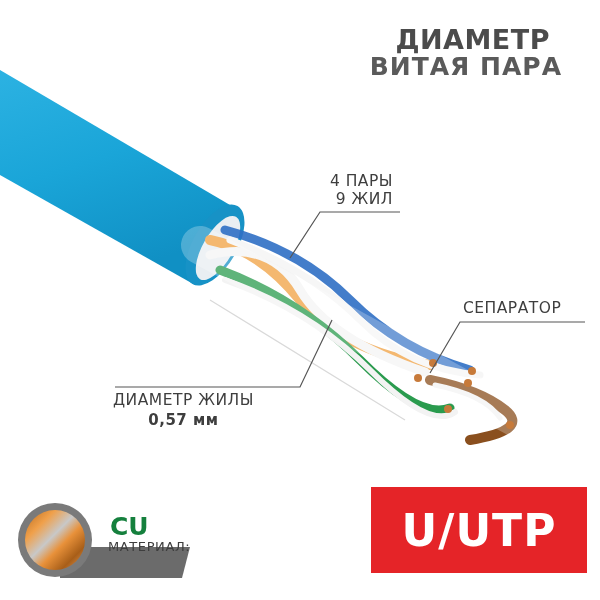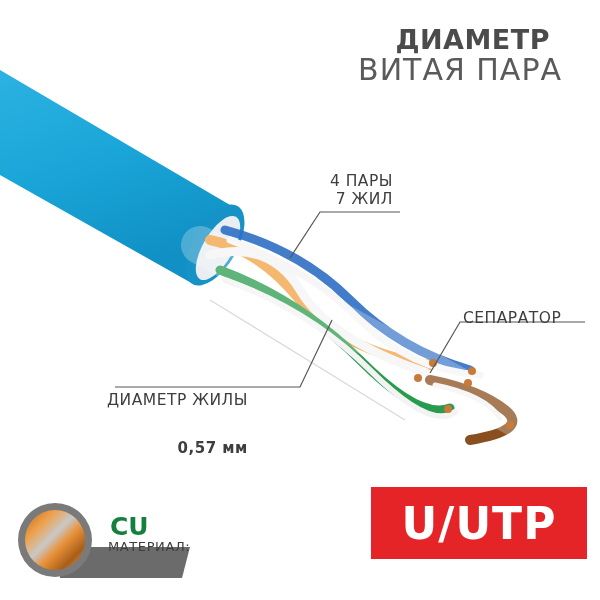--- a/index.html
+++ b/index.html
@@ -1,27 +1,27 @@
 <!DOCTYPE html>
 <html><head>
   <meta charset="utf-8">
   <style>
     html, body { margin:0; padding:0; }
     body { width:600px; height:600px; background:#ffffff; position:relative; overflow:hidden;
            font-family:"DejaVu Sans", "Liberation Sans", sans-serif; color:#4a4a4a; }
     .abs { position:absolute; }
     #title1 { right:50px; top:24px; font-size:27px; font-weight:bold; color:#4b4b4b; letter-spacing:0.5px; }
-    #title2 { right:38px; top:52px; font-size:30px; font-weight:normal; color:#5a5a5a; letter-spacing:1px;text-align:right; }
+    #title2 { right:38px; top:52px; font-size:25px; font-weight:bold; color:#5a5a5a; letter-spacing:1px;text-align:right; }
     svg#art { position:absolute; left:0; top:0; }
     .callout { font-size:15.5px; color:#3e3e3e; letter-spacing:0.5px; white-space:nowrap; }
     #lbl-pairs { right:207px; top:172px; text-align:right; line-height:18px;margin-left:20px; }
-    #lbl-sep { left:463px; top:309px; }
-    #lbl-diam { left:107px; top:390px; text-align:right; line-height:20px; }
-    #lbl-diam .val { font-weight:bold; font-size:15px;margin-top:28px; }
-    #utp { left:371px; top:487px; width:216px; height:72px; background:#e52428;
+    #lbl-sep { left:463px; top:299px; }
+    #lbl-diam { left:113px; top:390px; text-align:center; line-height:20px; }
+    #lbl-diam .val { font-weight:bold; font-size:15px; }
+    #utp { left:371px; top:487px; width:216px; height:86px; background:#e52428;
            color:#fff; font-size:44px; font-weight:bold; display:flex; align-items:center; justify-content:center; letter-spacing:1px; }
     #mat-label { left:108px; top:539px; font-size:13px; color:#3e3e3e; letter-spacing:0.6px; }
     #mat-value { left:110px; top:512px; font-size:25px; font-weight:bold; color:#15803d; }
   </style>
 </head>
 <body>
 
 <svg id="art" width="600" height="600" viewBox="0 0 600 600">
   <defs>
     <linearGradient id="jacketGrad" x1="0" y1="0" x2="0.35" y2="1">
@@ -79,21 +79,21 @@
     <circle cx="55" cy="540" r="37" fill="#7a7a7a"></circle>
     <circle cx="55" cy="540" r="30" fill="url(#copperGrad)"></circle>
   </g>
 </svg>
 
 <div id="title1" class="abs">ДИАМЕТР</div>
 <div id="title2" class="abs">ВИТАЯ ПАРА</div>
 
 <div id="lbl-pairs" class="abs callout">
   <div>4 ПАРЫ</div>
-  <div>7 ЖИЛ</div>
+  <div>9 ЖИЛ</div>
 </div>
 
 <div id="lbl-sep" class="abs callout">СЕПАРАТОР</div>
 
 <div id="lbl-diam" class="abs callout">
   <div>ДИАМЕТР ЖИЛЫ</div>
   <div class="val">0,57 мм</div>
 </div>
 
 <div id="mat-label" class="abs">МАТЕРИАЛ:</div>

